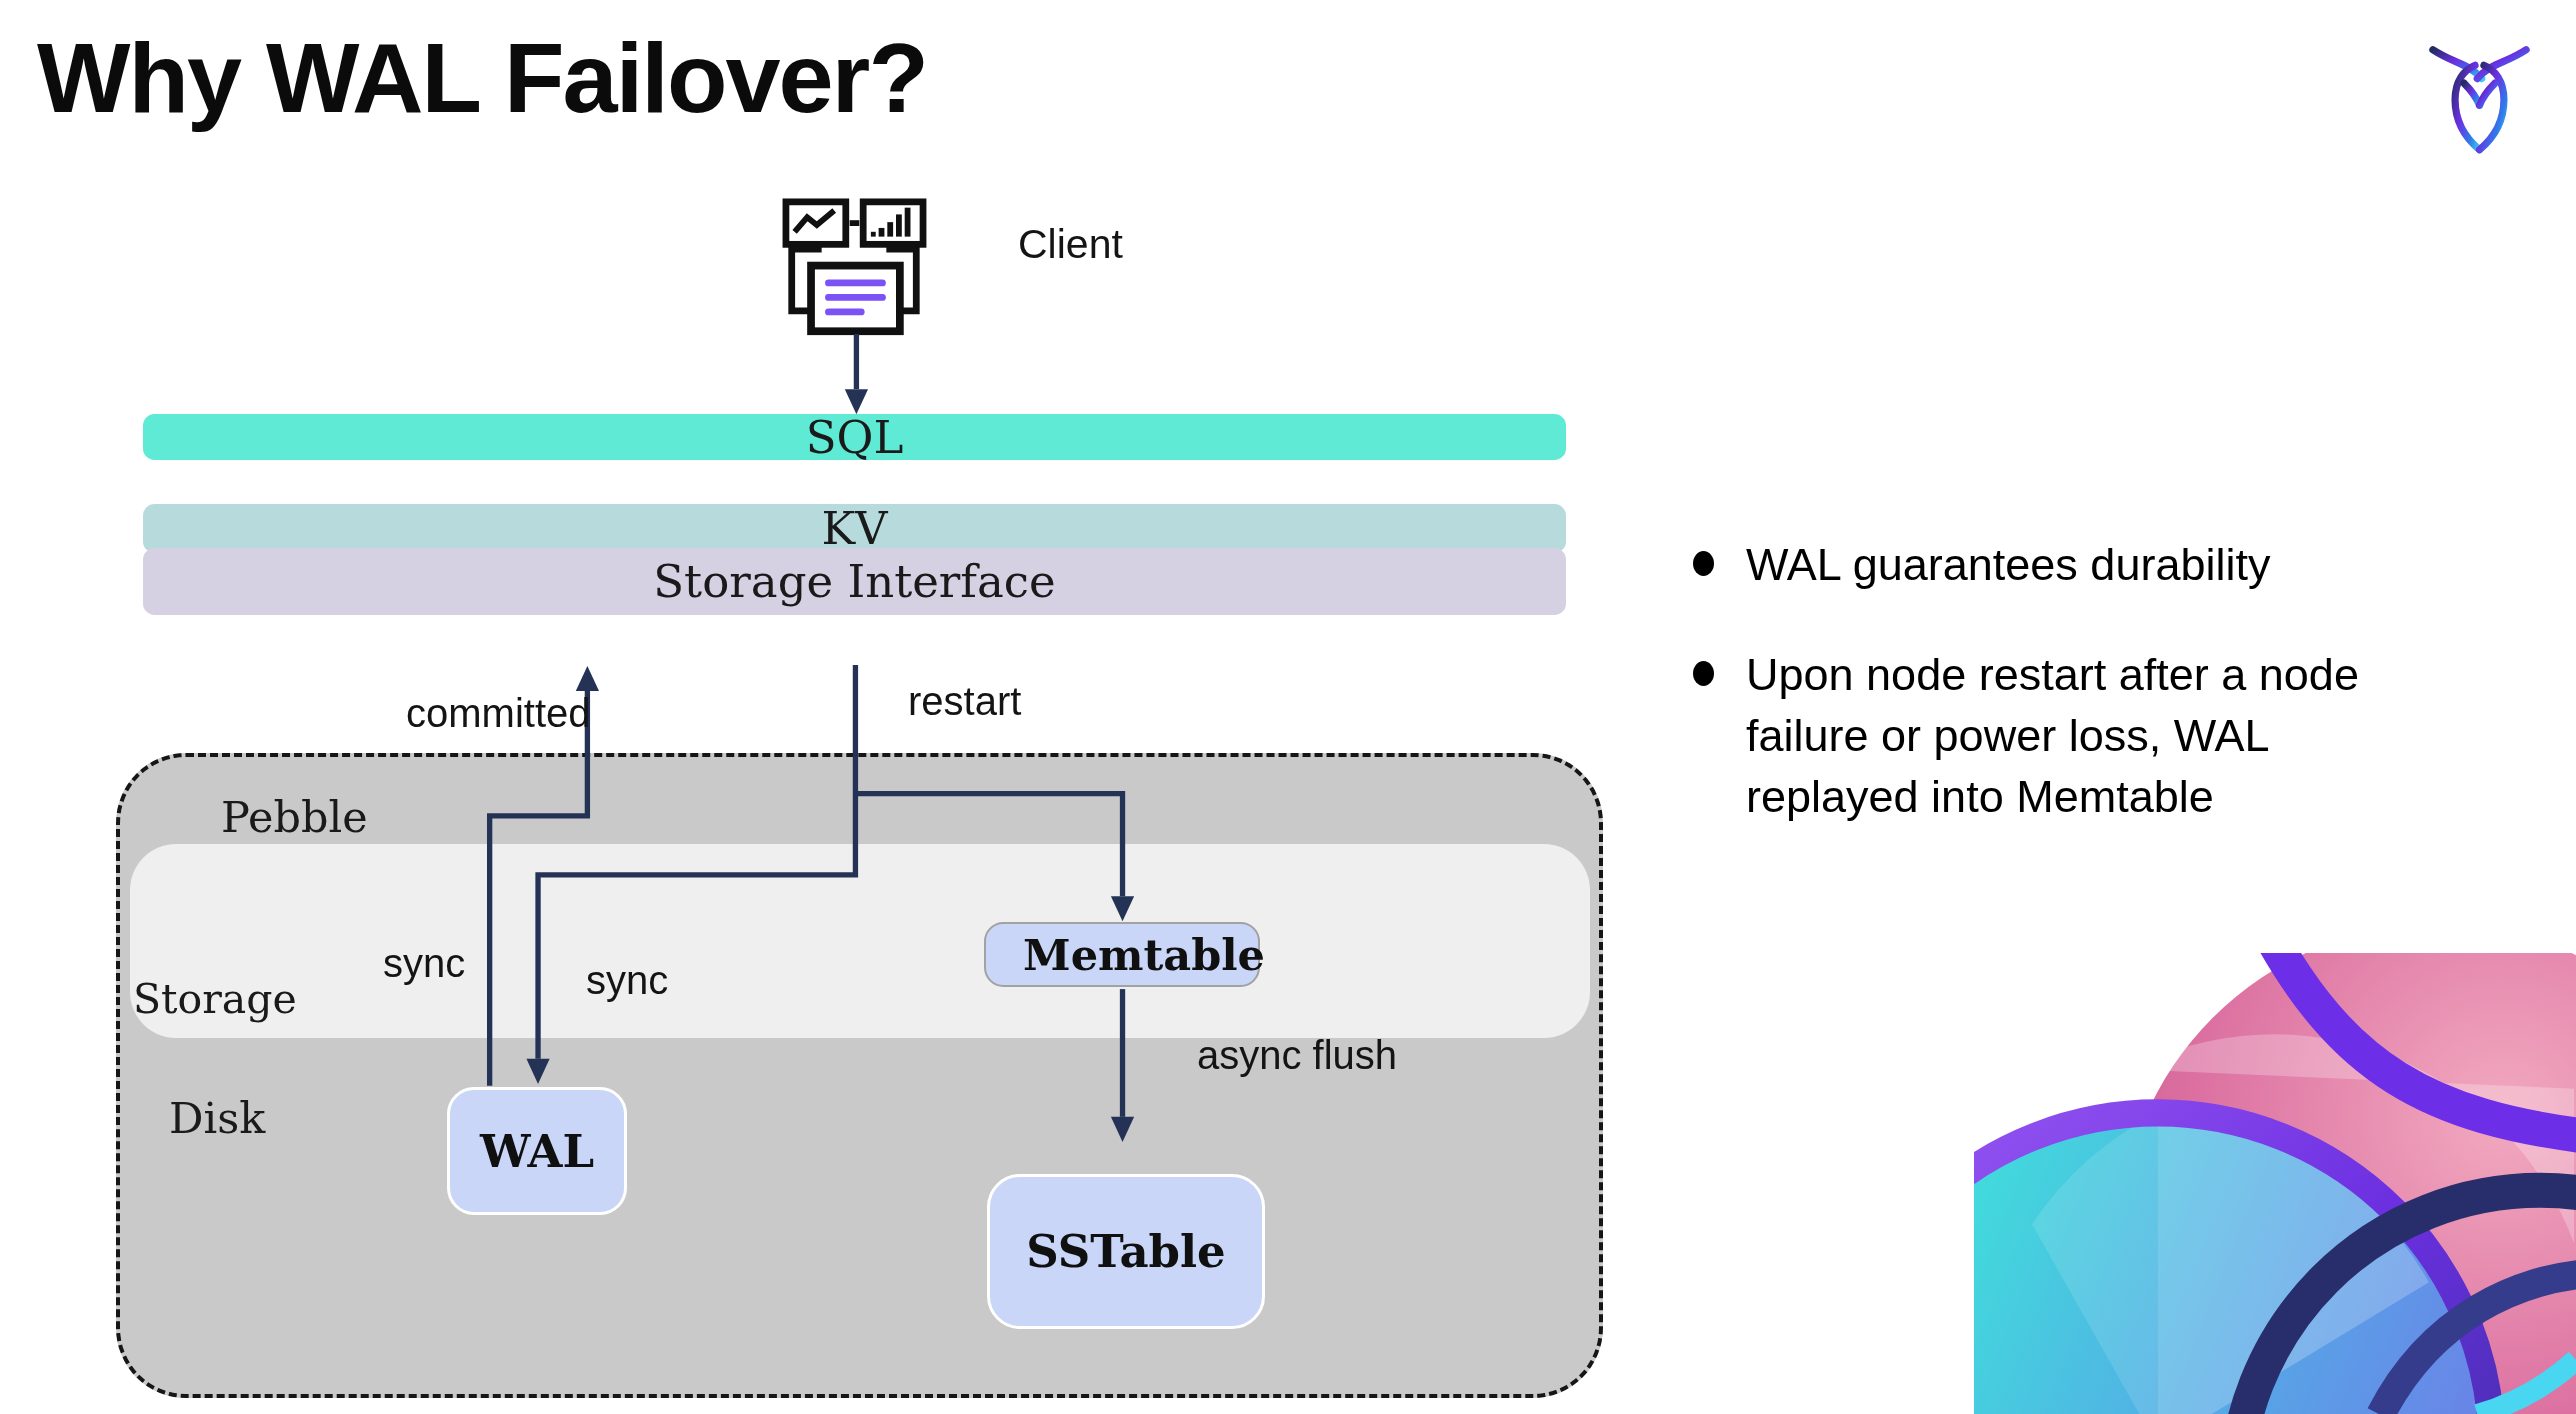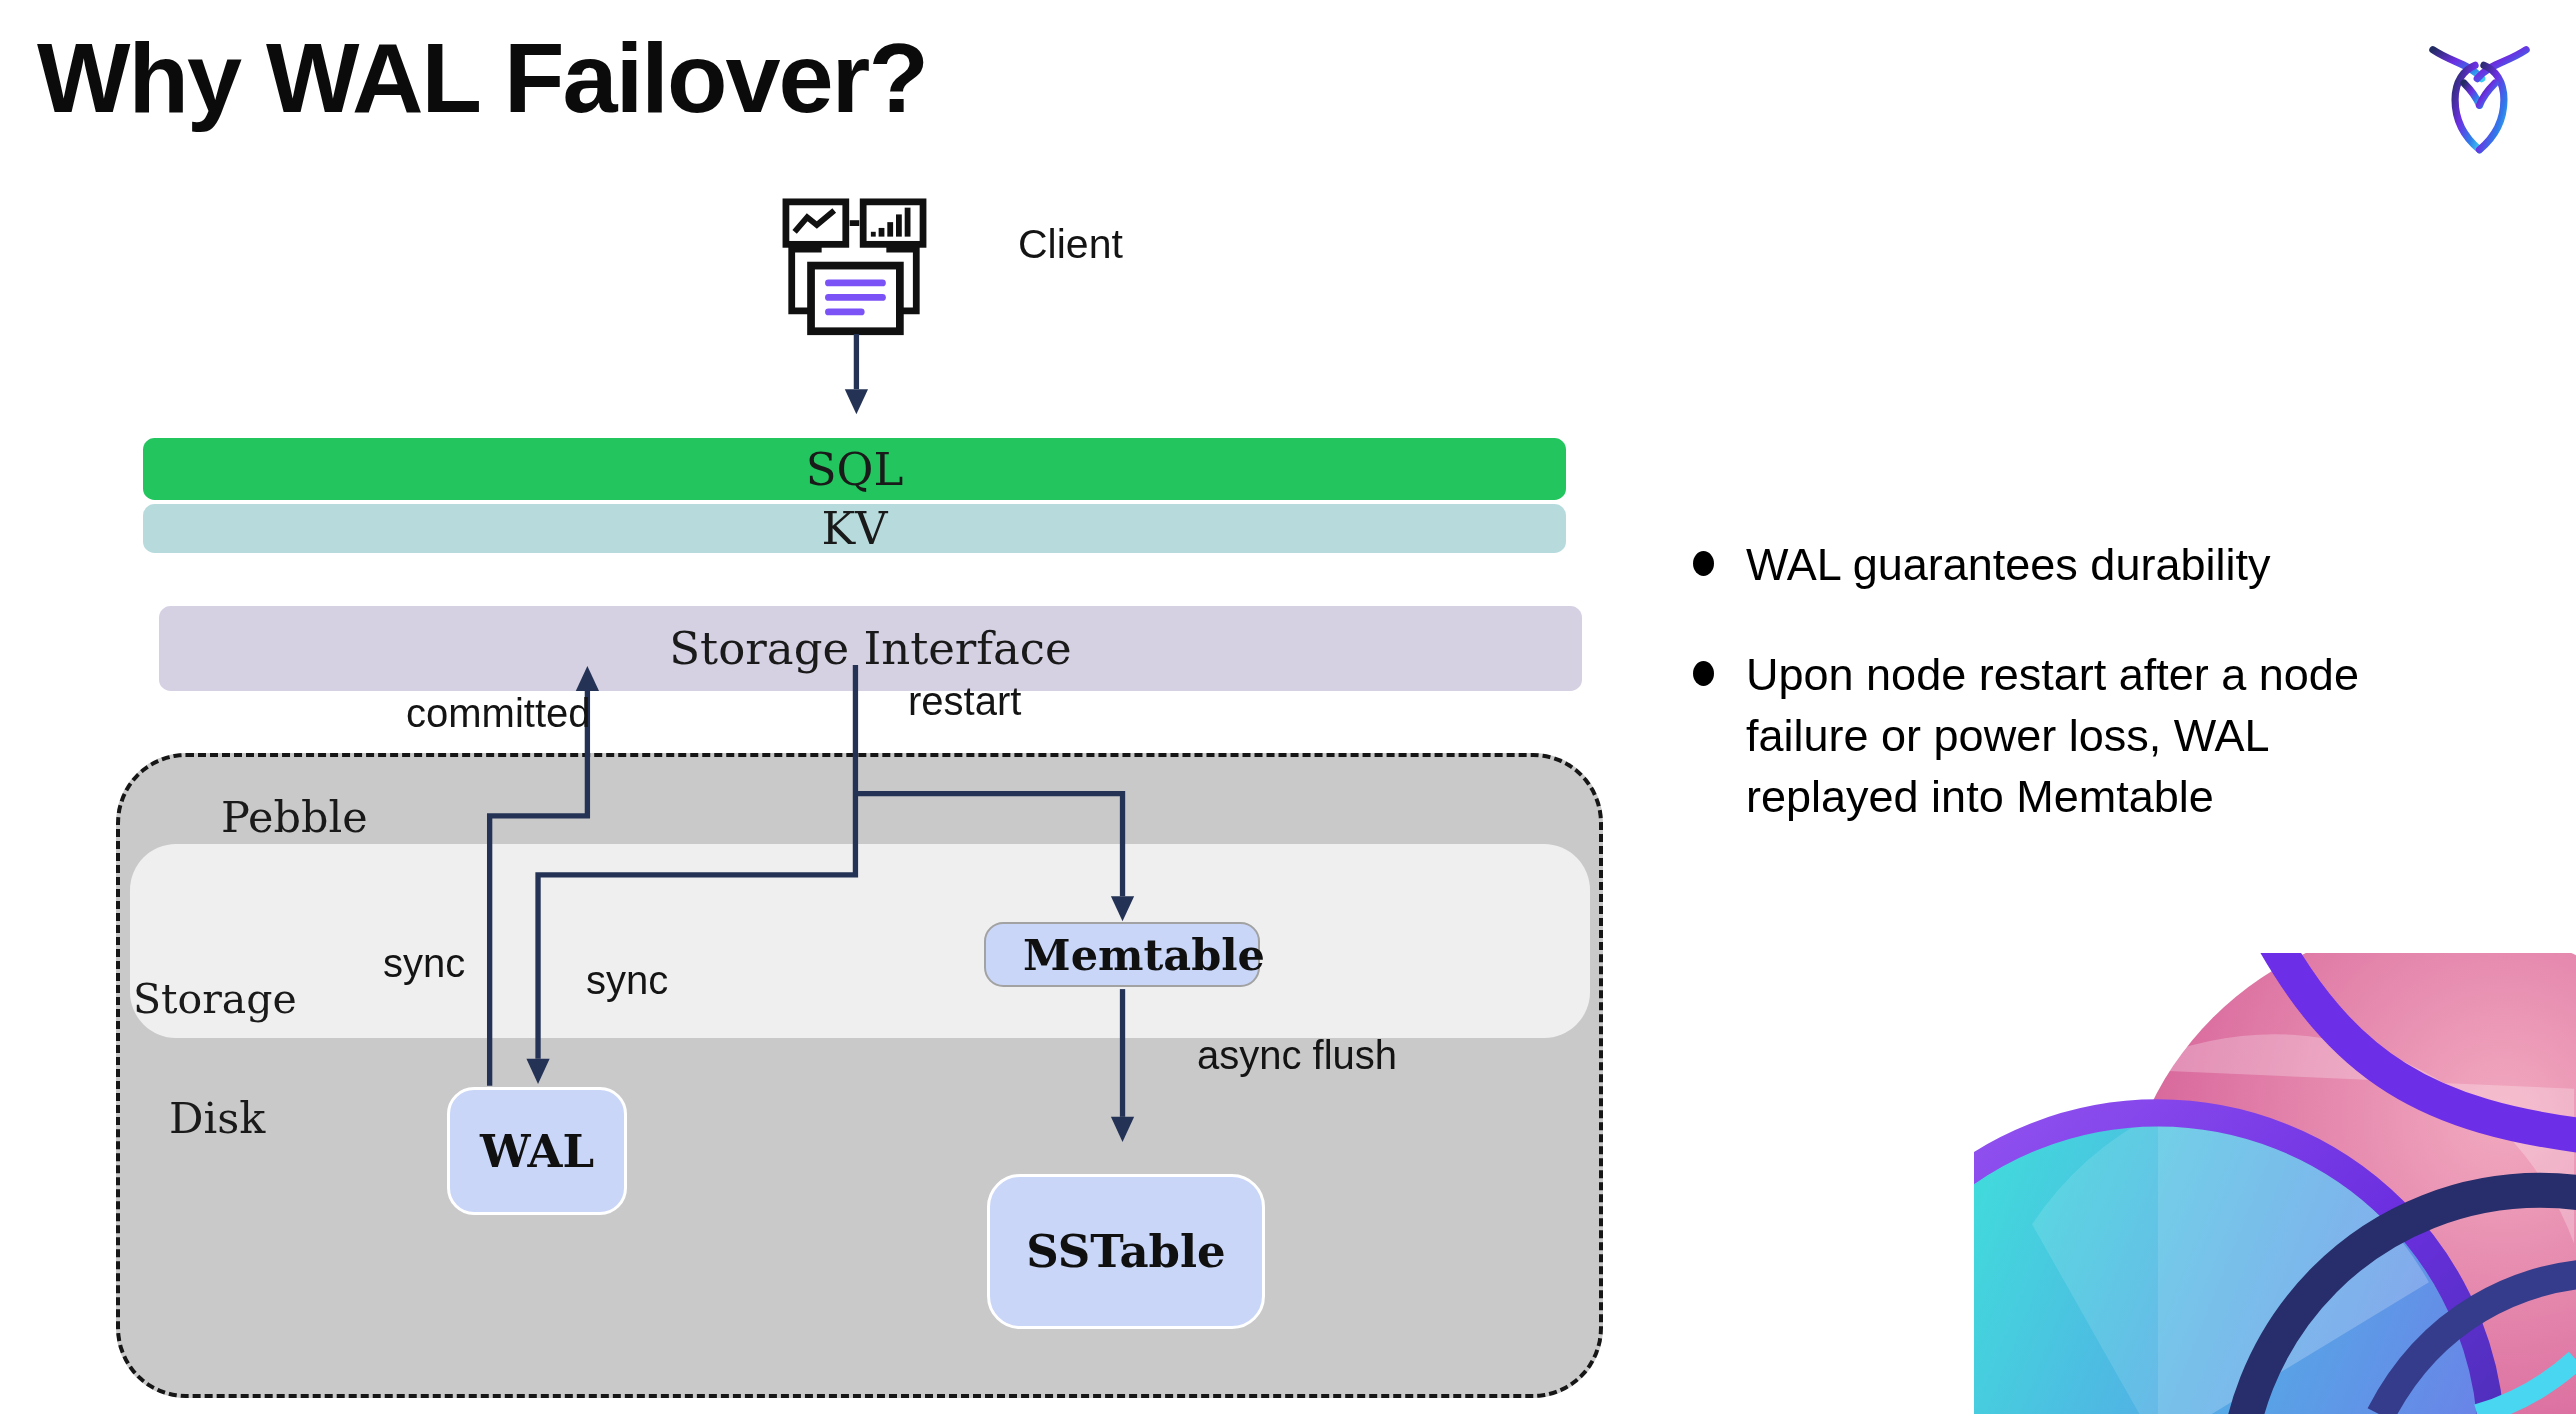--- a/index.html
+++ b/index.html
@@ -8,23 +8,23 @@
   .abs{position:absolute;}
 
   .title{left:37px;top:21px;font-size:99px;font-weight:800;letter-spacing:-1.9px;color:#0b0b0b;
          font-family:"Liberation Sans",sans-serif;}
 
   .serif{font-family:"DejaVu Serif","Liberation Serif",serif;}
   .sans{font-family:"Liberation Sans",sans-serif;}
 
   .layer-bar{left:143px;width:1423px;border-radius:11.6px;display:flex;align-items:center;justify-content:center;
              font-family:"DejaVu Serif","Liberation Serif",serif;font-size:45px;color:#1a1a1a;}
-  .bar-sql{top:438px;height:62px;background:#22c55e;}
+  .bar-sql{top:414px;height:46px;background:#5eead4;}
   .bar-kv{top:504px;height:49px;background:#B7DBDC;}
-  .bar-storage{top:606px;height:85px;background:#D6D0E3;margin-left:16px;}
+  .bar-storage{top:548px;height:67px;background:#D6D0E3;}
 
   .pebble{left:116px;top:753px;width:1487px;height:645px;background:#C9C9C9;
           border:4.8px dashed #161616;border-radius:70px;box-sizing:border-box;}
   .memory-band{left:130px;top:844px;width:1460px;height:194px;background:#EFEFEF;border-radius:46px;}
 
   .pebble-label{left:221px;top:792px;font-size:43px;color:#1a1a1a;}
   .memory-label{left:133px;top:975px;font-size:41px;color:#1a1a1a;}
   .disk-label{left:169px;top:1093px;font-size:43px;color:#1a1a1a;}
 
   .node{display:flex;align-items:center;justify-content:center;background:#C9D6F8;

